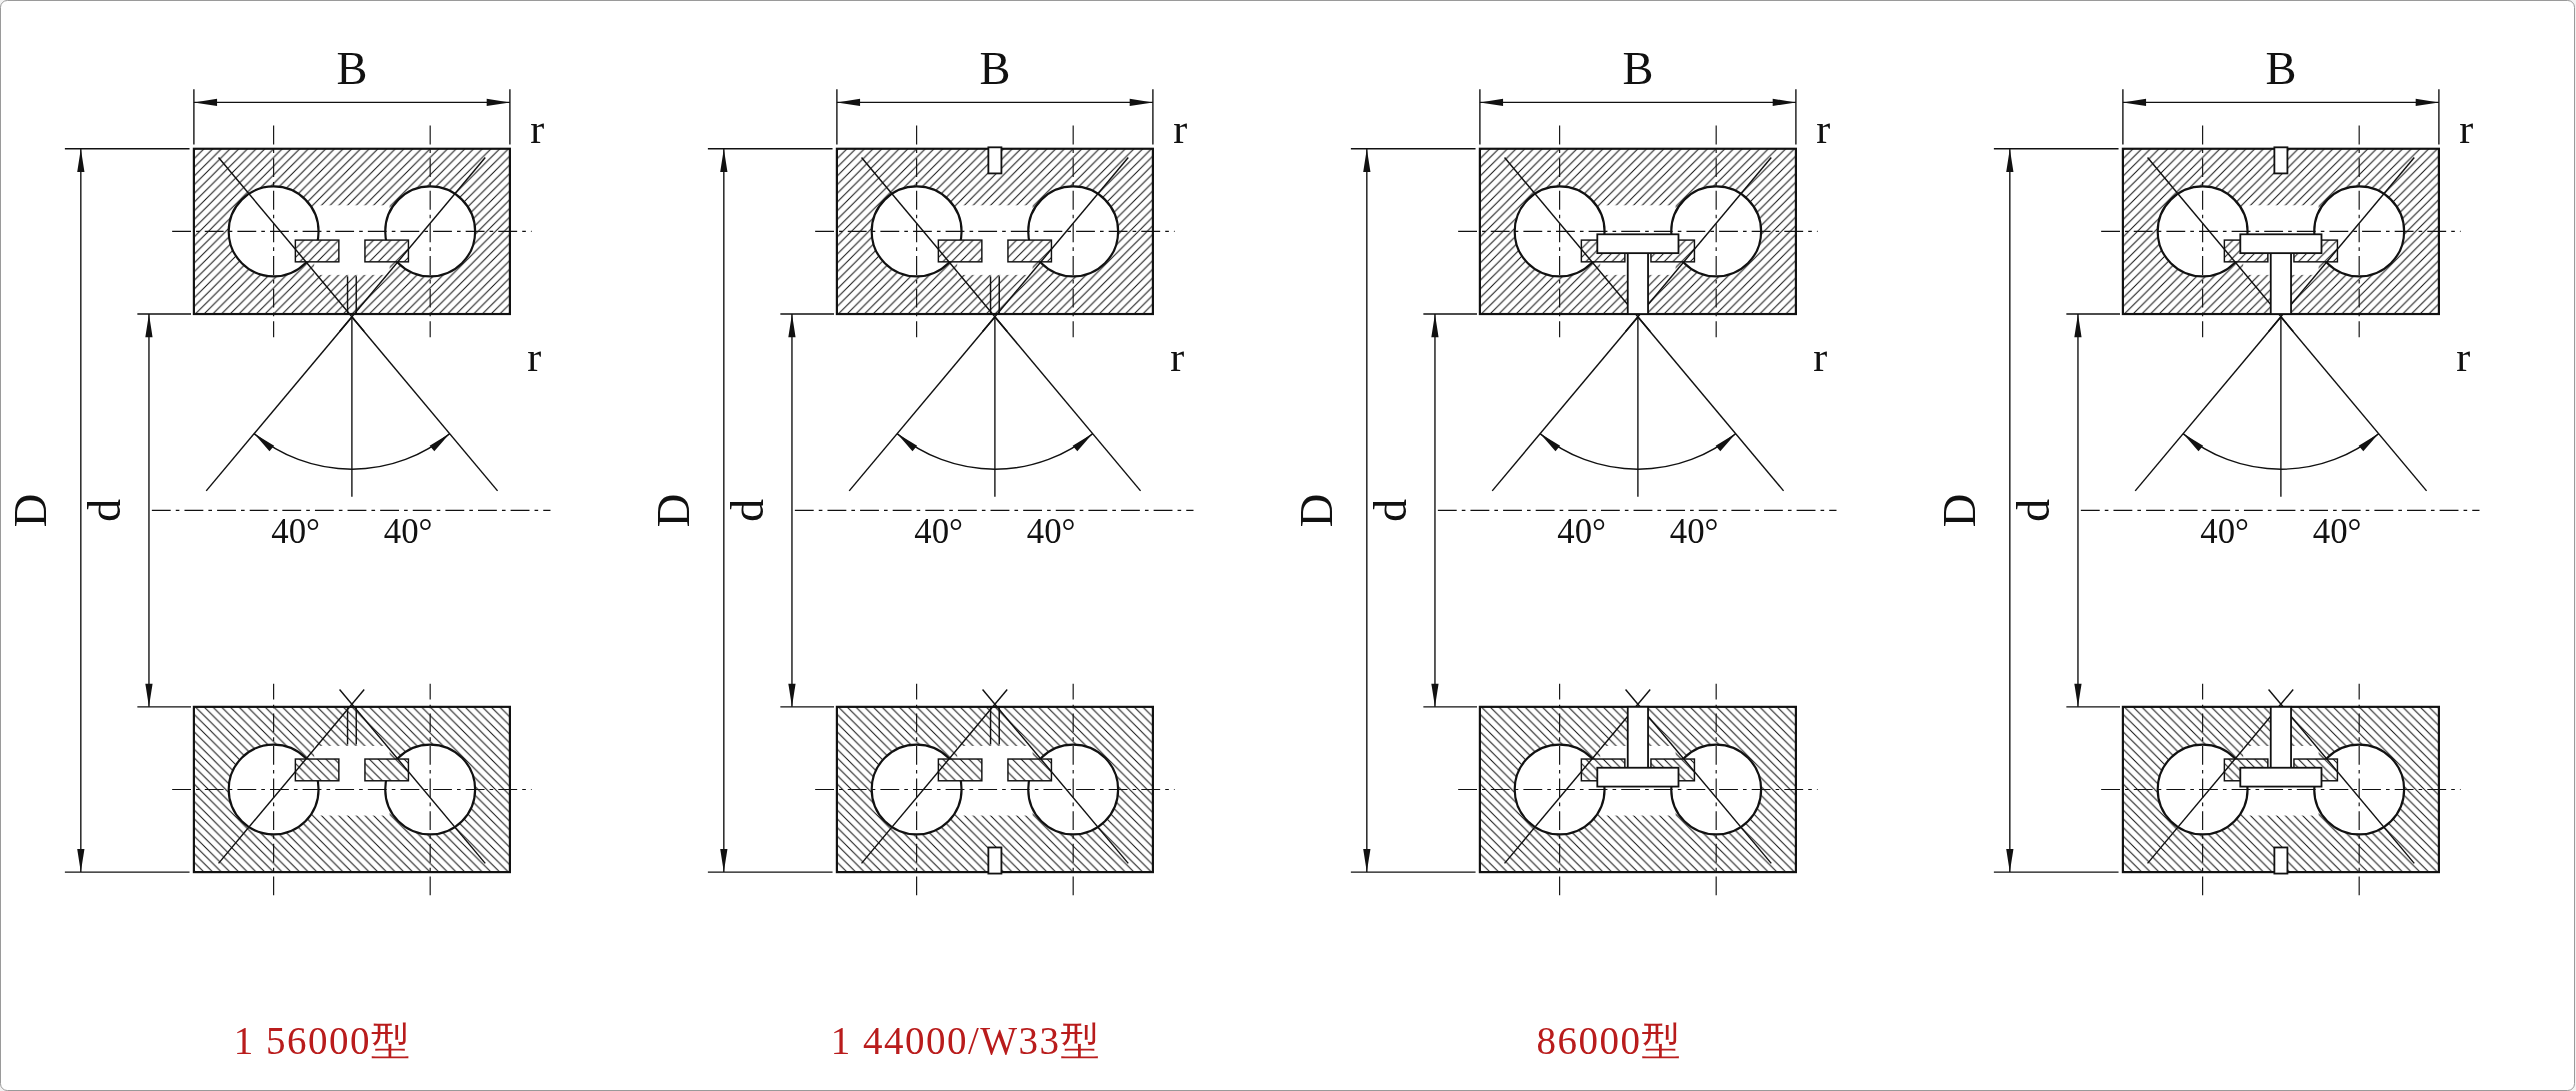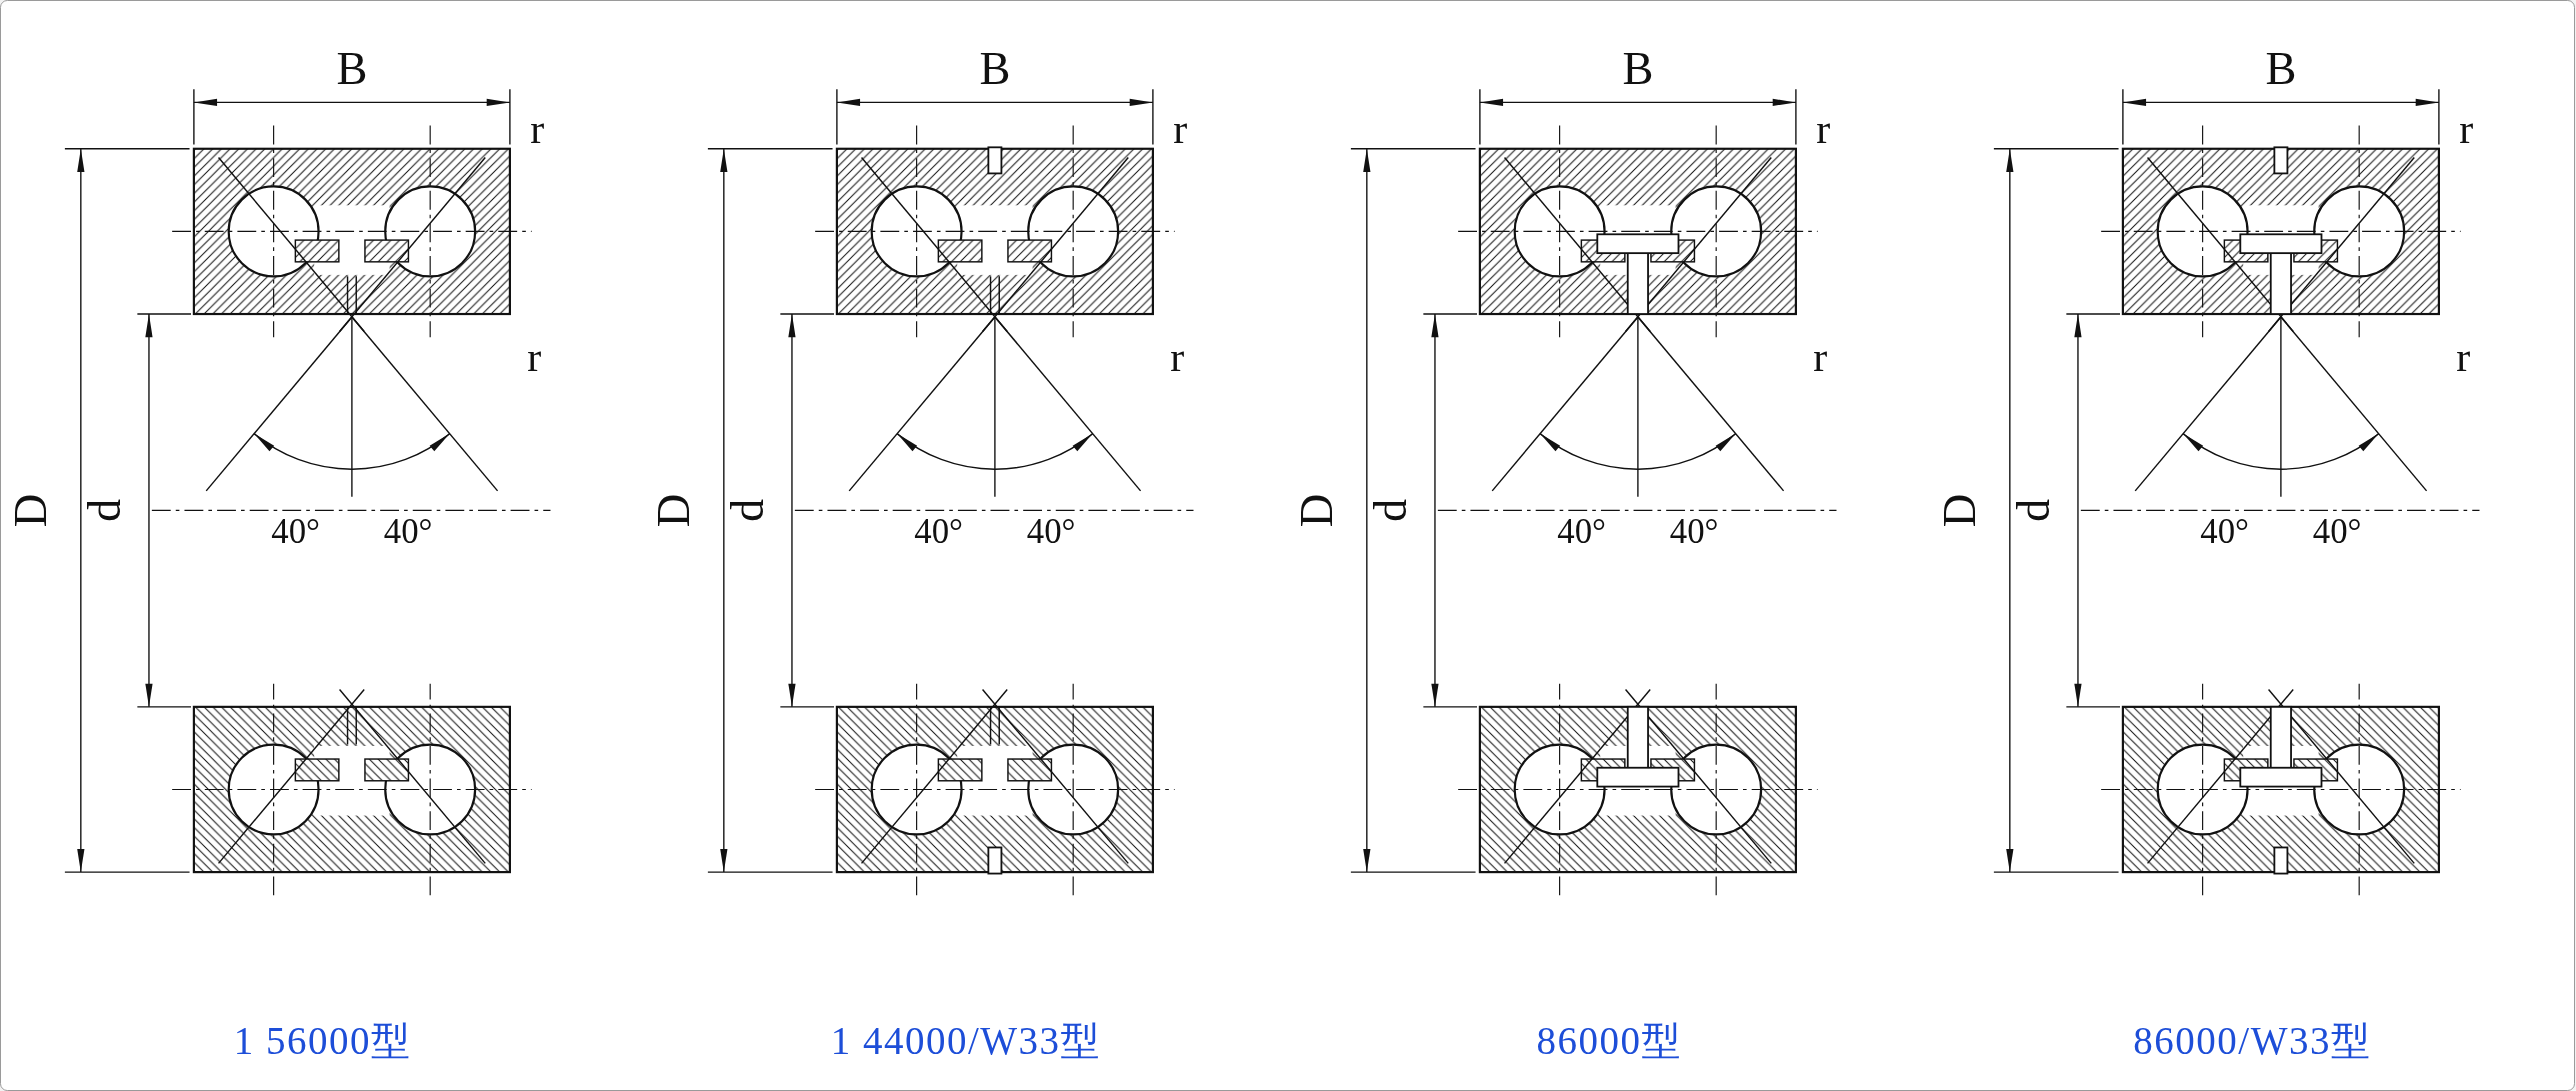--- a/index.html
+++ b/index.html
@@ -11,21 +11,21 @@
     font-family:"Liberation Serif",serif;
   }
   .figs{display:flex;width:100%;height:100%;}
   figure.fig{
     margin:0;width:25%;height:100%;
     display:flex;flex-direction:column;align-items:center;
   }
   figure.fig svg{margin-top:26px;height:877px;width:auto;display:block;}
   figcaption{
     font-family:"Liberation Serif",serif;
-    font-size:39px;color:#1d4ed8;
+    font-size:39px;color:#b91c1c;
     margin-top:auto;margin-bottom:22px;
     letter-spacing:1.5px;white-space:nowrap;
   }
   svg text{font-family:"Liberation Serif",serif;fill:#111;}
   .dimtext{font-size:64px;}
   .angtext{font-size:48px;}
   .rtext{font-size:58px;}
   .thin{stroke:#111;stroke-width:1.9;fill:none;}
   .cl{stroke:#111;stroke-width:1.6;stroke-dasharray:26 7 5 7;fill:none;}
   .xln{stroke:#111;stroke-width:2;fill:none;}
@@ -332,17 +332,16 @@
         <line class="xln" x1="480" y1="400" x2="279" y2="640"></line>
         <line class="xln" x1="480" y1="400" x2="681" y2="640"></line>
         <line class="thin" x1="480" y1="400" x2="480" y2="648"></line>
         <path class="thin" d="M345,561 A210,210 0 0 0 615,561" marker-start="url(#arr)" marker-end="url(#arr)"></path>
         <text class="angtext" x="436" y="712" text-anchor="end">40°</text>
         <text class="angtext" x="524" y="712" text-anchor="start">40°</text>
       </g>
 
       <line class="cl" x1="204" y1="667" x2="754" y2="667"></line>
     </svg>
-    <figcaption>86000/W33型</figcaption>
   </figure>
 </div>
 </div>
 
 
 </body></html>

